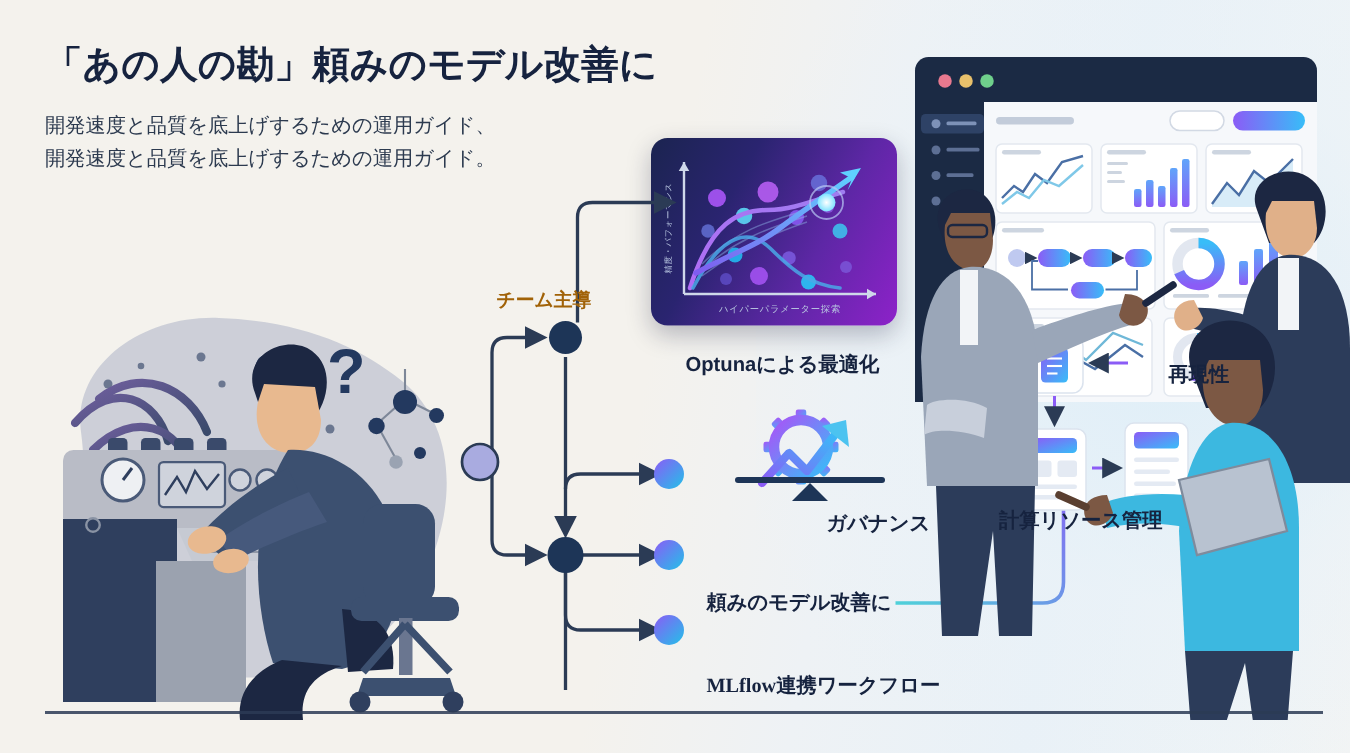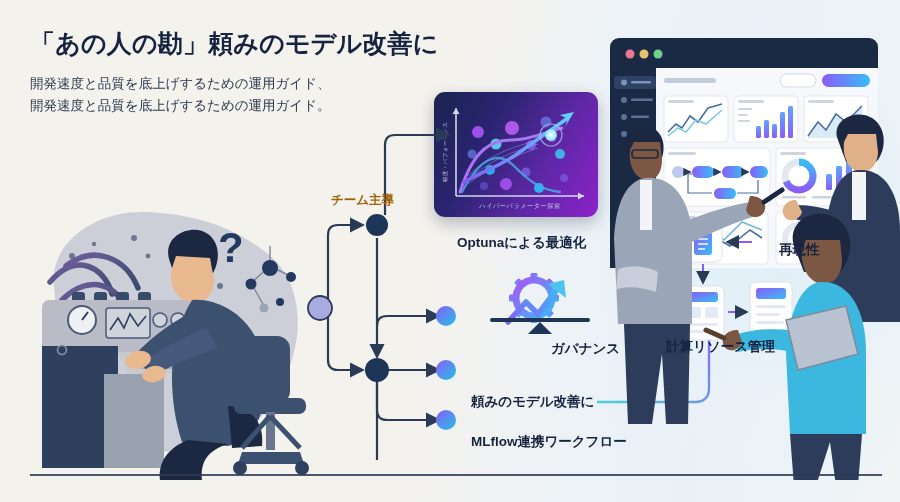--- a/index.html
+++ b/index.html
@@ -309,21 +309,21 @@
       <circle cx="146" cy="250" r="10" fill="url(#nodeG)"></circle>
       <circle cx="146" cy="300" r="10" fill="url(#nodeG)"></circle>
       <circle cx="146" cy="350" r="10" fill="url(#nodeG)"></circle>
     </svg>
   </div>
 
   <div class="label-med" style="left:331px; top:192px;">チーム主導</div>
   <div class="label-bold" style="left:444px; top:234px;margin-left:13px;">Optunaによる最適化</div>
   <div class="label-bold" style="left:504px; top:340px;margin-left:47px;">ガバナンス</div>
   <div class="label-bold" style="left:471px; top:393px;">頼みのモデル改善に</div>
-  <div class="label-bold" style="left:471px; top:433px;">MLflow連携ワークフロー</div>
+  <div class="label-bold" style="left:471px; top:448px;font-family:Liberation Serif, serif;">MLflow連携ワークフロー</div>
 
   <svg style="position:absolute;left:595px;top:300px;width:130px;height:110px;" viewBox="0 0 130 110">
     <defs>
       <linearGradient id="linkG" x1="0" y1="1" x2="1" y2="0">
         <stop offset="0%" stop-color="#4fd1d9"></stop>
           <stop offset="100%" stop-color="#8b5cf6"></stop>
       </linearGradient>
     </defs>
     <path d="M2 102 L100 102 Q114 102 114 88 L114 6" fill="none" stroke="url(#linkG)" stroke-width="2.4"></path>
   </svg>

